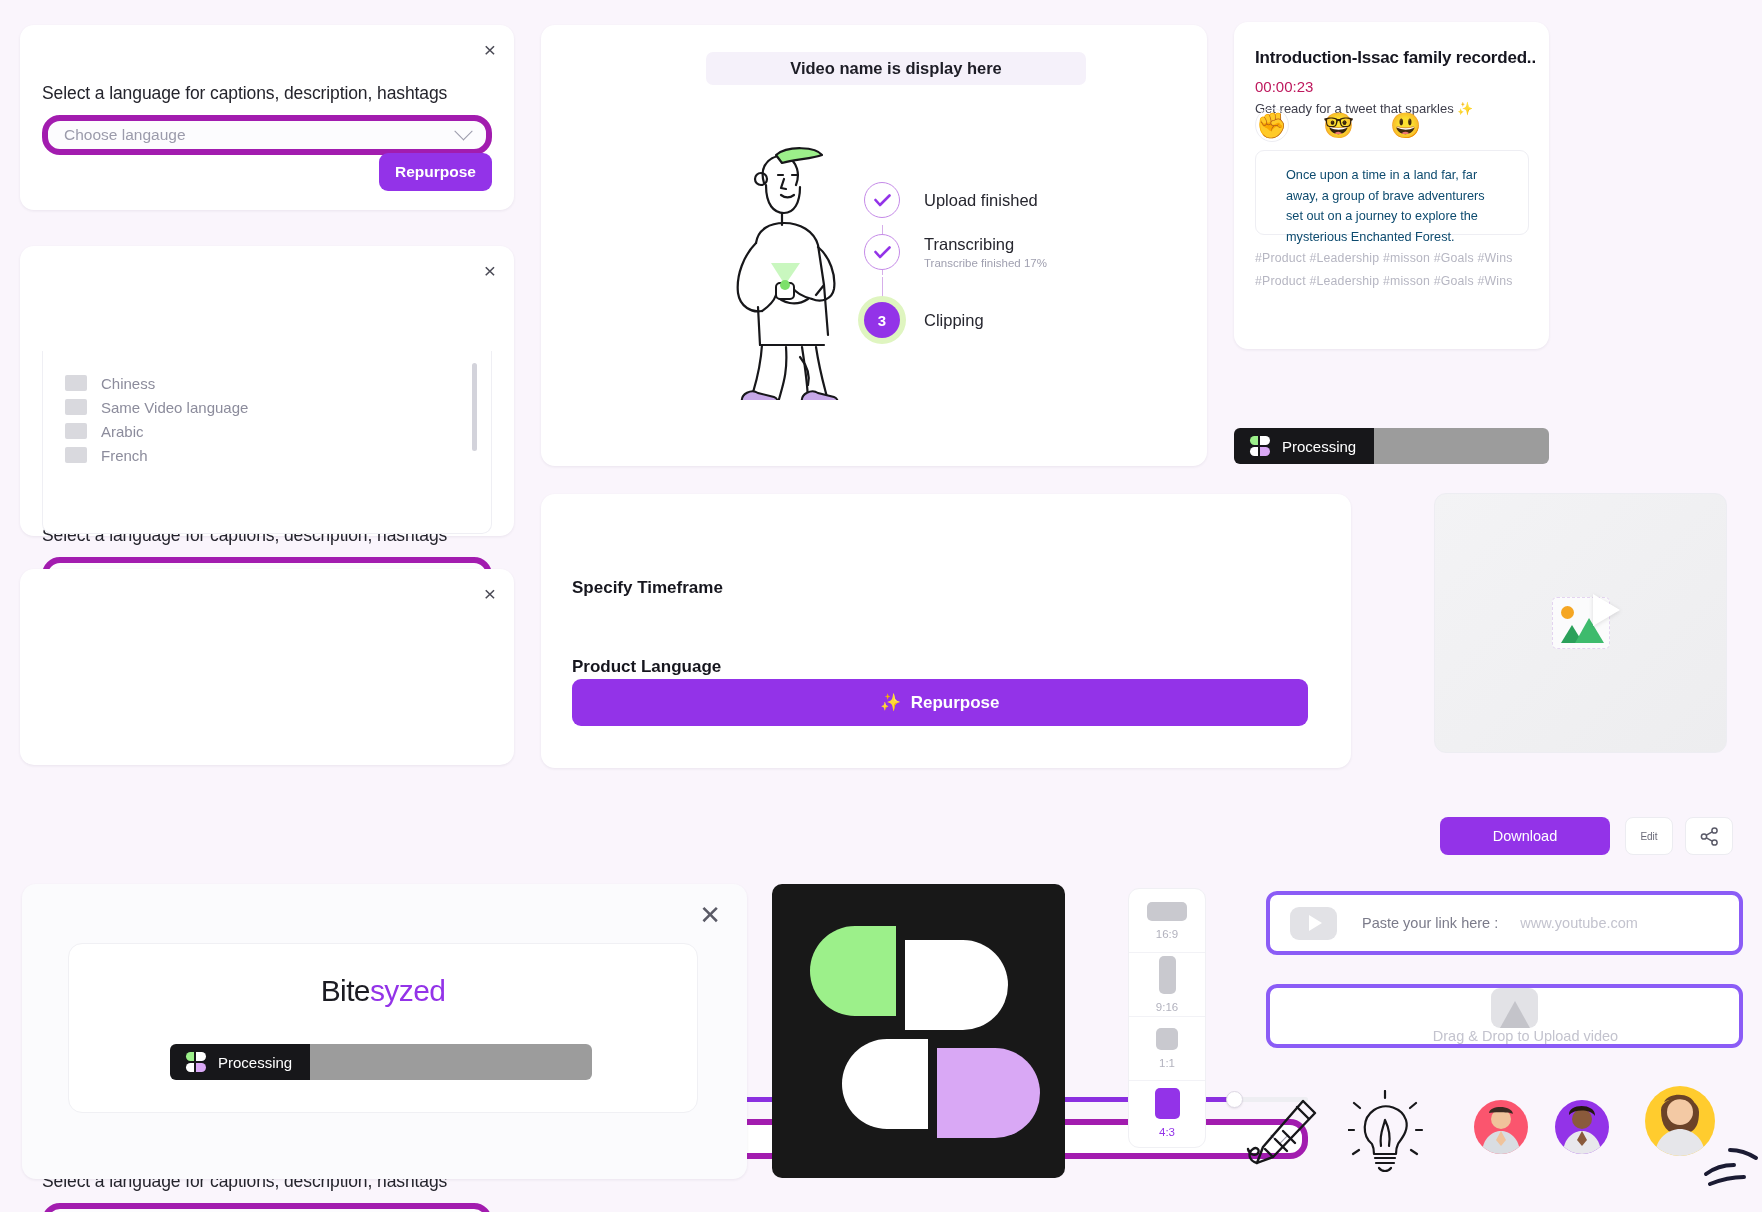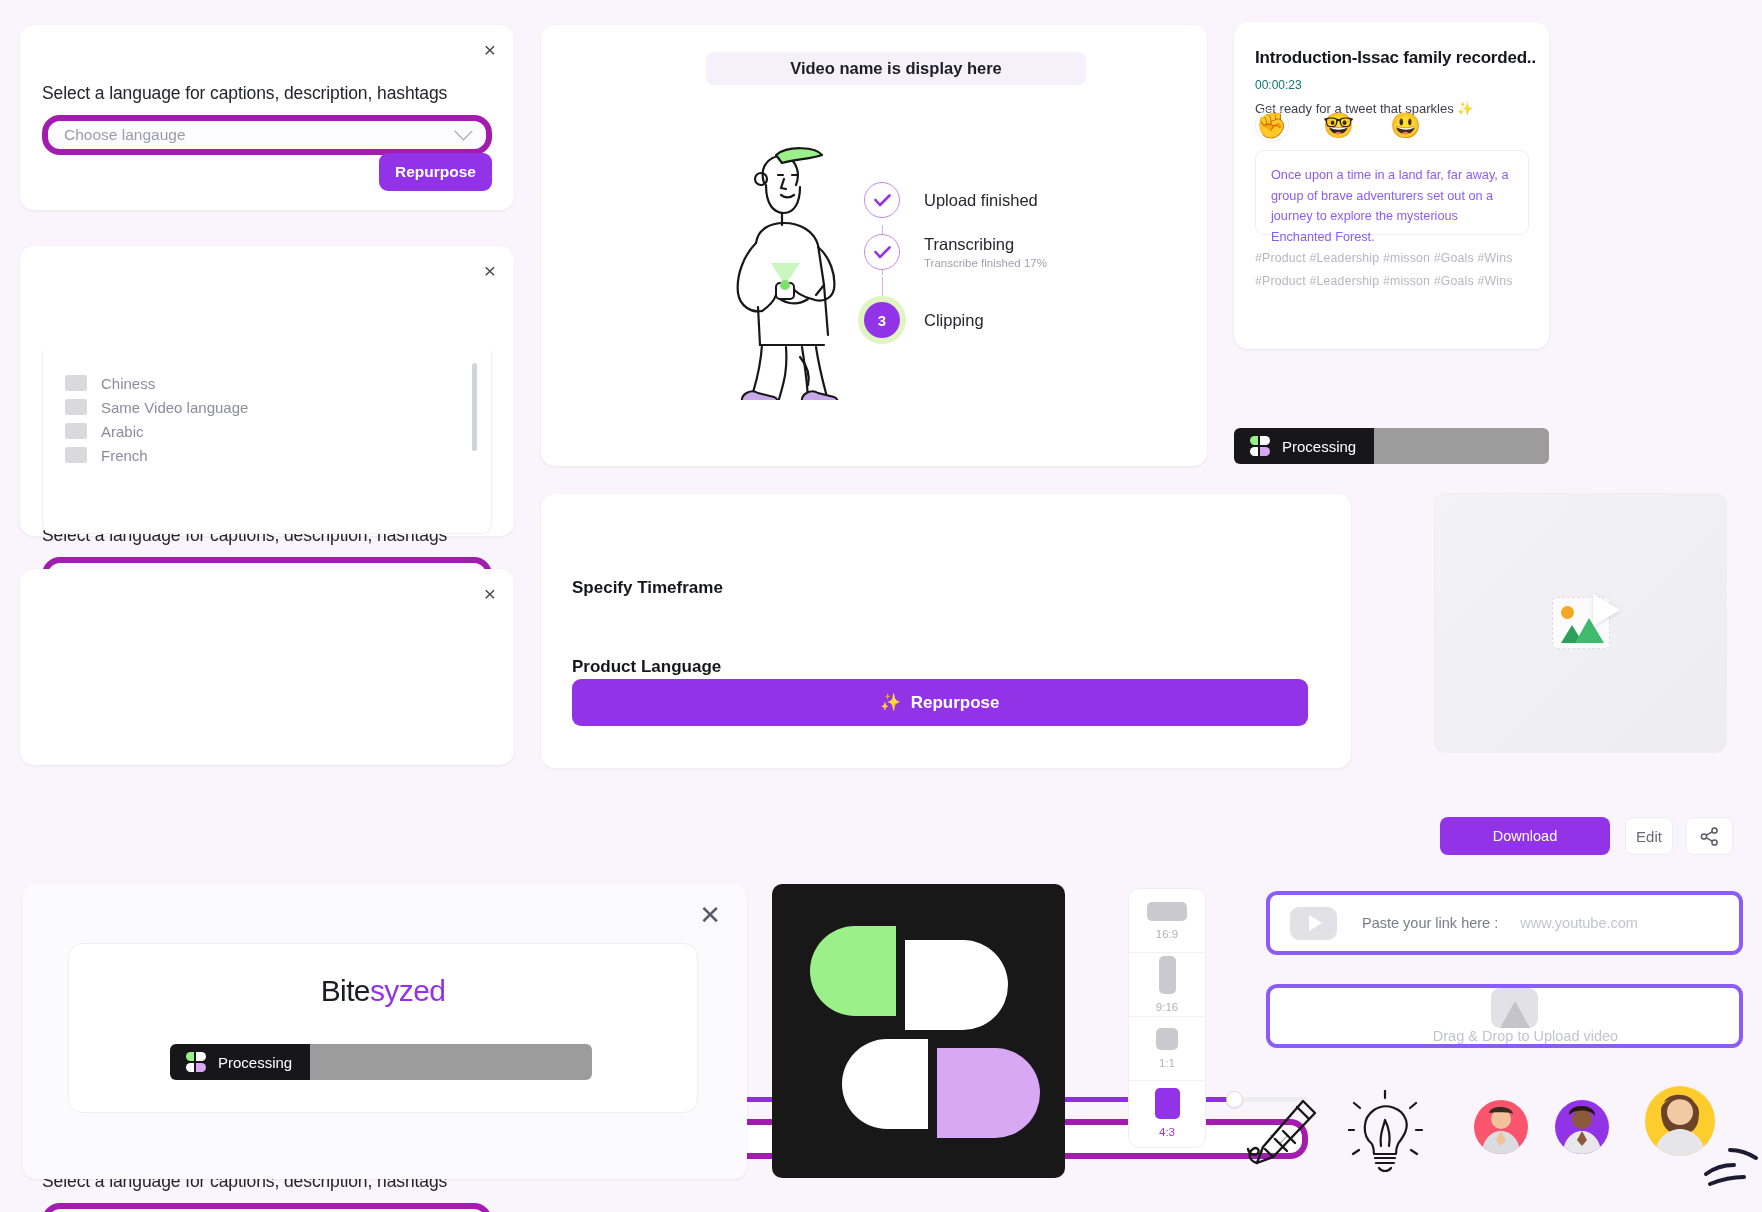--- a/index.html
+++ b/index.html
@@ -112,28 +112,28 @@
   }
   .step-txt { margin-left: 24px; }
   .step-title { font-size: 16.5px; color: #26262e; }
   .step-sub { font-size: 11.5px; color: #a0a0b0; margin-top: 3px; }
   .step-line {
     position: absolute; width: 1.4px; background: #d6aeea;
   }
 
   
   .rp-title { position:absolute; font-size: 17px; font-weight: 700; color: #161620; letter-spacing:-.2px; }
-  .rp-time  { position:absolute; font-size: 12px; color: #0f766e; }
+  .rp-time  { position:absolute; font-size: 15px; color: #be185d; }
   .rp-sub   { position:absolute; font-size: 13px; color: #3e3e4b; }
   .emoji-row { position: absolute; display: flex; gap: 33px; font-size: 25px; line-height: 1; }
   .emoji-chip { width:34px;height:34px;display:flex;align-items:center;justify-content:center;border-radius:50%; }
   .emoji-chip.ring { border: 1px solid #ededf2; }
   .rp-desc {
     position: absolute; border: 1px solid #eeeef3; border-radius: 9px;
-    padding: 14px 15px; font-size: 12.7px; line-height: 1.62; color: #8b5cf6;
+    padding: 14px 30px; font-size: 12.7px; line-height: 1.62; color: #0c4a6e;
   }
   .rp-tags { position: absolute; font-size: 12.3px; color: #b6b6c2; letter-spacing: .2px; }
 
   
   .proc-wrap { position: absolute; display: flex; border-radius: 6px; overflow: hidden; }
   .proc-dark {
     background: #17171a; display: flex; align-items: center;
     color: #fff; gap: 12px; padding-left: 16px; padding-right: 18px;
   }
   .proc-label { font-size: 15px; }
@@ -165,21 +165,21 @@
   }
 
   .btn-download {
     position: absolute; background: #9333e8; color: #fff; border: none;
     border-radius: 8px; font-size: 14.5px; font-weight: 500;
     font-family: inherit; cursor: pointer;
   }
   .btn-ghost {
     position: absolute; background: #fff; color: #6a6a78;
     border: 1px solid #ececf1; border-radius: 8px;
-    font-size: 15px; font-family: inherit; cursor: pointer;
+    font-size: 10px; font-family: inherit; cursor: pointer;
     display:flex;align-items:center;justify-content:center;
   }
 
   
   .sec-label { position: absolute; font-size: 17px; font-weight: 600; color: #16161e; }
   .slider { position: absolute; height: 5px; background: #eeeef2; border-radius: 4px; }
   .slider .fill { position: absolute; height: 100%; background: #8b2fe0; border-radius: 4px; }
   .slider .knob {
     position: absolute; top: 50%; width: 17px; height: 17px;
     margin-top: -8.5px; margin-left: -8.5px;

